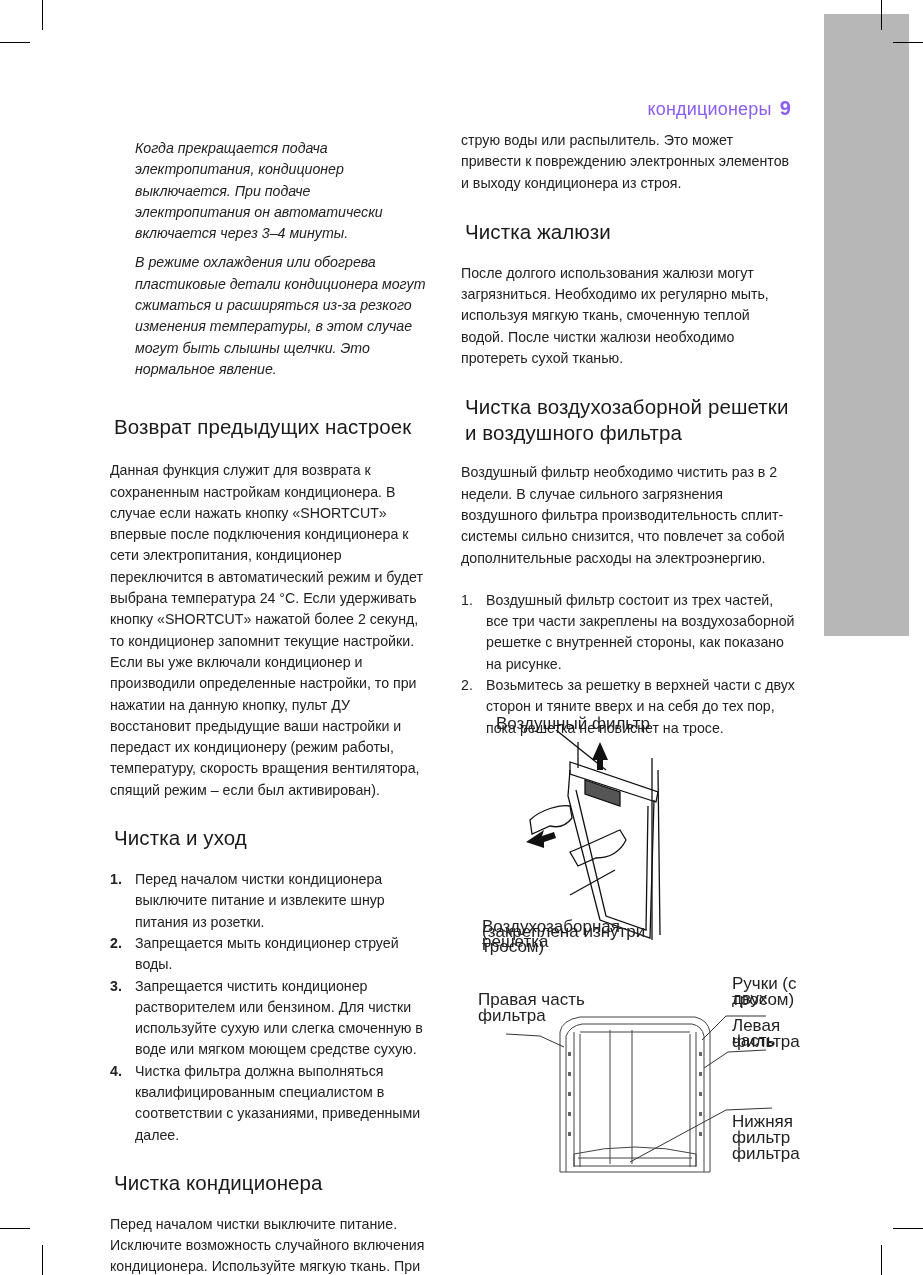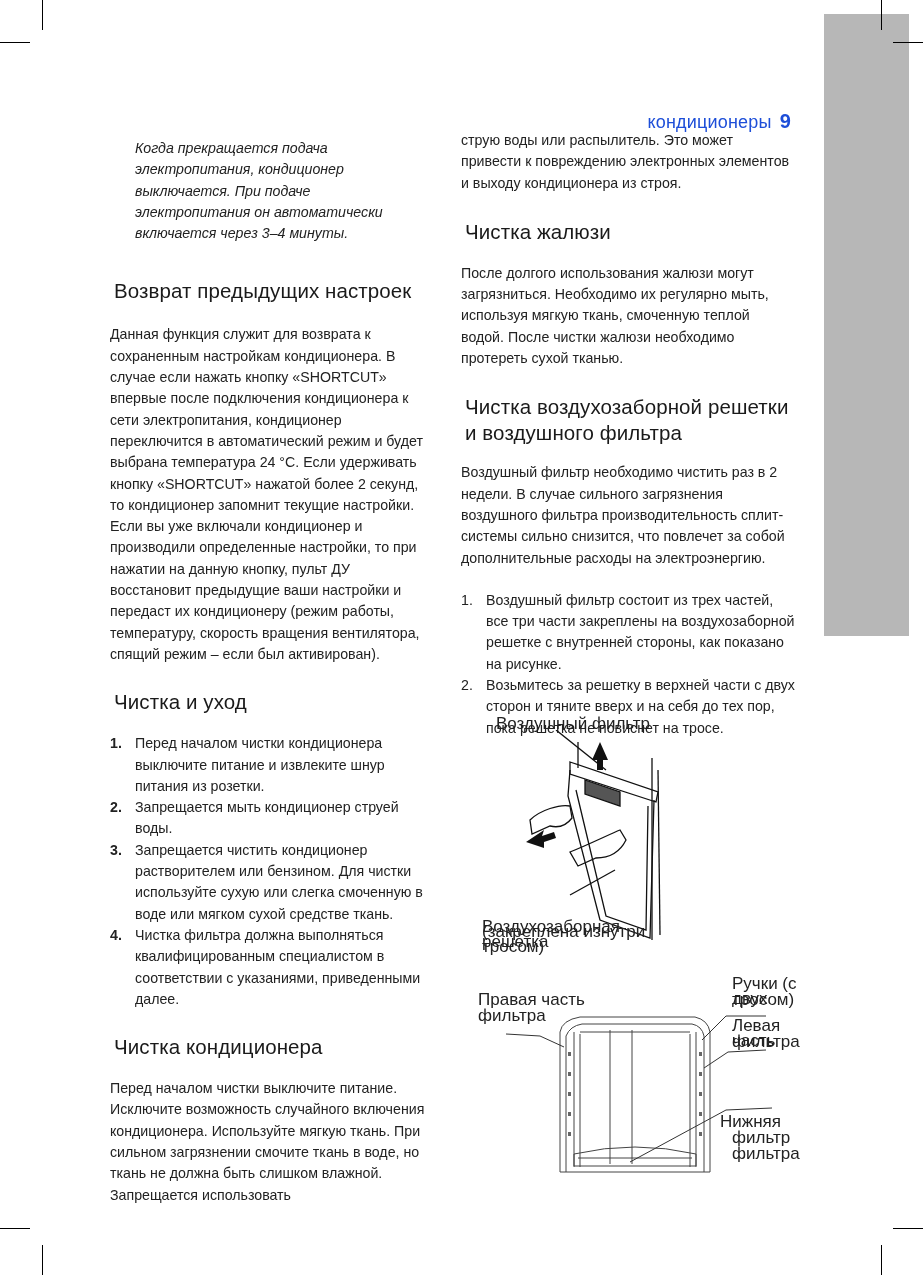--- a/index.html
+++ b/index.html
@@ -3,21 +3,21 @@
 <meta charset="utf-8">
 <style>
   html, body { margin:0; padding:0; }
   body {
     width:923px; height:1275px; position:relative; overflow:hidden;
     background:#ffffff; color:#1a1a1a;
     font-family:"Liberation Sans", "DejaVu Sans", sans-serif;
   }
   .crop { position:absolute; background:#000; }
   .side-tab { position:absolute; left:824px; top:14px; width:85px; height:622px; background:#b7b7b7; }
-  .running-head { position:absolute; right:132px; top:110px; font-size:18px; color:#1d4ed8; letter-spacing:0.2px; }
+  .running-head { position:absolute; right:132px; top:97px; font-size:18px; color:#8b5cf6; letter-spacing:0.2px; }
   .running-head .num { font-weight:bold; font-size:20px; margin-left:8px; }
 
   .col { position:absolute; }
   .col-left { left:110px; top:130px; width:325px; }
   .col-right { left:461px; top:130px; width:335px; }
 
   .note { font-style:italic; font-size:14.2px; line-height:21.3px; margin:0 0 0 17px; color:#222; }
   .note p { margin:8px; }
 
   h2 { font-weight:normal; font-size:20.5px; line-height:26px; margin:4px; color:#1a1a1a; letter-spacing:0.1px; }
@@ -47,30 +47,31 @@
 <div class="crop" style="left:881px;top:0;width:1px;height:30px;"></div>
 <div class="crop" style="left:893px;top:42px;width:30px;height:1px;"></div>
 
 <div class="running-head">
   <span>кондиционеры</span><span class="num">9</span>
 </div>
 
 <div class="col col-left">
   <div class="note">
     <p>Когда прекращается подача электропитания, кондиционер выключается. При подаче электропитания он автоматически включается через 3–4 минуты.</p>
+    <p>В режиме охлаждения или обогрева пластиковые детали кондиционера могут сжиматься и расширяться из-за резкого изменения температуры, в этом случае могут быть слышны щелчки. Это нормальное явление.</p>
   </div>
 
   <h2 style="margin-top:34px;">Возврат предыдущих настроек</h2>
   <p class="para" style="margin-top:20px;">Данная функция служит для возврата к сохраненным настройкам кондиционера. В случае если нажать кнопку «SHORTCUT» впервые после подключения кондиционера к сети электропитания, кондиционер переключится в автоматический режим и будет выбрана температура 24 °C. Если удерживать кнопку «SHORTCUT» нажатой более 2 секунд, то кондиционер запомнит текущие настройки. Если вы уже включали кондиционер и производили определенные настройки, то при нажатии на данную кнопку, пульт ДУ восстановит предыдущие ваши настройки и передаст их кондиционеру (режим работы, температуру, скорость вращения вентилятора, спящий режим – если был активирован).</p>
 
   <h2 style="margin-top:24px;">Чистка и уход</h2>
   <ol class="steps bold-num" style="margin-top:18px;">
     <li><span class="n">1.</span><span>Перед началом чистки кондиционера выключите питание и извлеките шнур питания из розетки.</span></li>
     <li><span class="n">2.</span><span>Запрещается мыть кондиционер струей воды.</span></li>
-    <li><span class="n">3.</span><span>Запрещается чистить кондиционер растворителем или бензином. Для чистки используйте сухую или слегка смоченную в воде или мягком сухой средстве ткань.</span></li>
+    <li><span class="n">3.</span><span>Запрещается чистить кондиционер растворителем или бензином. Для чистки используйте сухую или слегка смоченную в воде или мягком моющем средстве сухую.</span></li>
     <li><span class="n">4.</span><span>Чистка фильтра должна выполняться квалифицированным специалистом в соответствии с указаниями, приведенными далее.</span></li>
   </ol>
 
   <h2 style="margin-top:24px;">Чистка кондиционера</h2>
   <p class="para" style="margin-top:18px;">Перед началом чистки выключите питание. Исключите возможность случайного включения кондиционера. Используйте мягкую ткань. При сильном загрязнении смочите ткань в воде, но ткань не должна быть слишком влажной. Запрещается использовать</p>
 </div>
 
 <div class="col col-right">
   <p class="para">струю воды или распылитель. Это может привести к повреждению электронных элементов и выходу кондиционера из строя.</p>
 
@@ -116,21 +117,21 @@
   <div class="fig-label" style="left:12px;top:212px;">(закреплена изнутри тросом)</div>
 </div>
 
 <div style="position:absolute;left:470px;top:972px;width:340px;height:210px;">
   <div class="fig-label" style="left:8px;top:20px;">Правая часть</div>
   <div class="fig-label" style="left:8px;top:36px;">фильтра</div>
   <div class="fig-label" style="left:262px;top:4px;">Ручки (с двух</div>
   <div class="fig-label" style="left:262px;top:20px;">тросом)</div>
   <div class="fig-label" style="left:262px;top:46px;">Левая часть</div>
   <div class="fig-label" style="left:262px;top:62px;">фильтра</div>
-  <div class="fig-label" style="left:250px;top:142px;">Нижняя</div>
+  <div class="fig-label" style="left:262px;top:142px;">Нижняя</div>
   <div class="fig-label" style="left:262px;top:158px;">фильтр</div>
   <div class="fig-label" style="left:262px;top:174px;">фильтра</div>
   <svg width="340" height="210" viewBox="0 0 340 210" style="position:absolute;left:0;top:0;">
     <g fill="none" stroke="#444" stroke-width="1">
       <path d="M90 200 L 90 60 Q 92 48 110 45 L 225 45 Q 238 48 240 60 L 240 200"></path>
       <path d="M96 200 L 96 64 Q 100 54 112 52 L 222 52 Q 232 54 234 64 L 234 200"></path>
       <line x1="104" y1="60" x2="104" y2="195"></line>
       <line x1="226" y1="60" x2="226" y2="195"></line>
       <line x1="110" y1="60" x2="220" y2="60"></line>
       <line x1="110" y1="62" x2="110" y2="195"></line>

